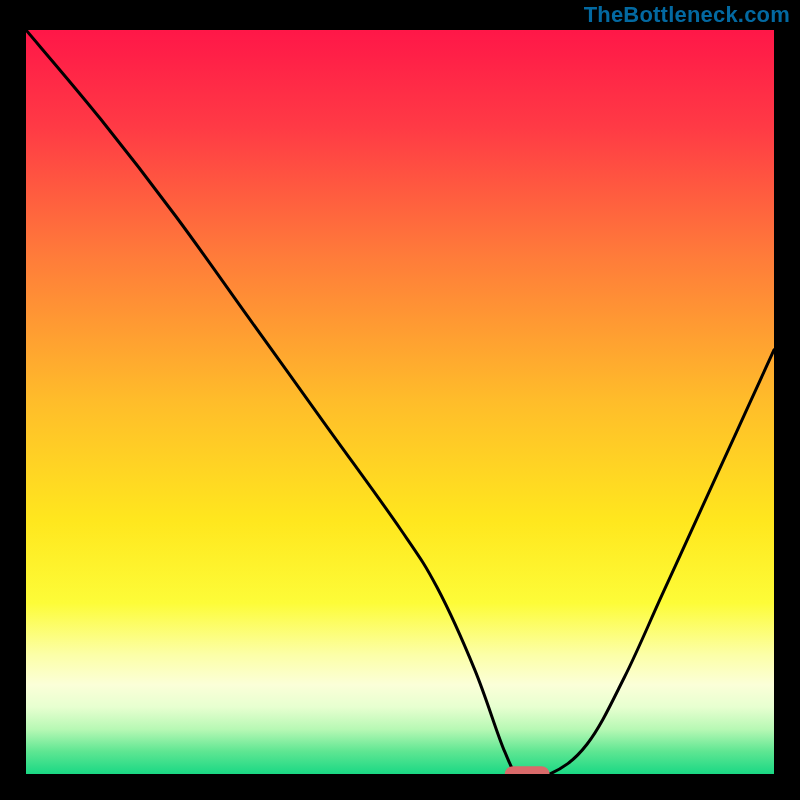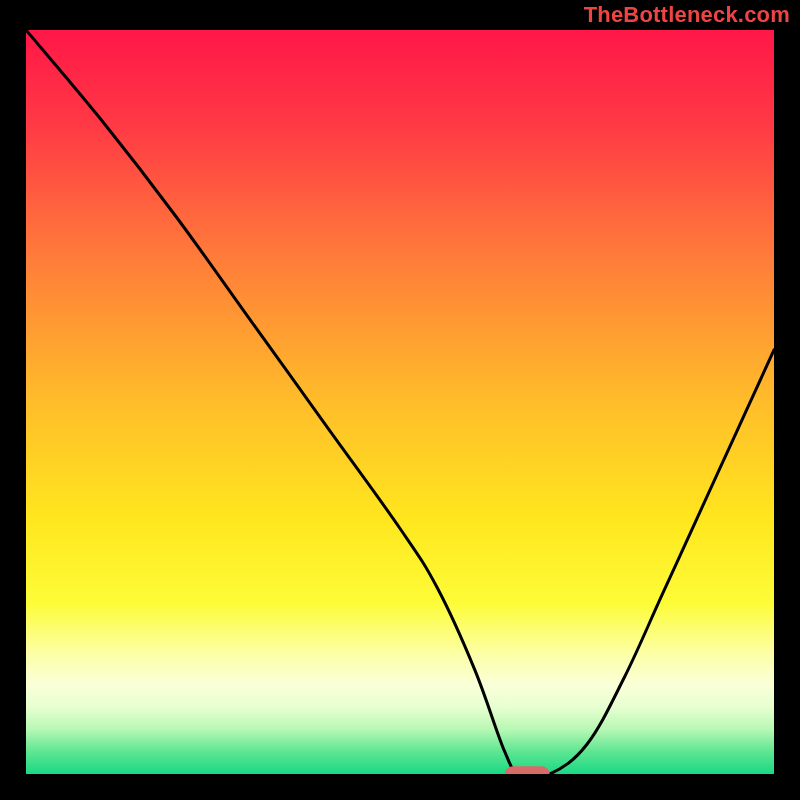--- a/index.html
+++ b/index.html
@@ -13,21 +13,21 @@
   .outer {
     width: 800px;
     height: 800px;
     background: #000;
     position: relative;
   }
   .watermark {
     position: absolute;
     top: 2px;
     right: 10px;
-    color: #ef4444;
+    color: #0369a1;
     font-family: Arial, Helvetica, sans-serif;
     font-size: 22px;
     font-weight: 600;
     letter-spacing: 0.2px;
   }
   .plot-wrap {
     position: absolute;
     left: 26px;
     top: 30px;
     width: 748px;

